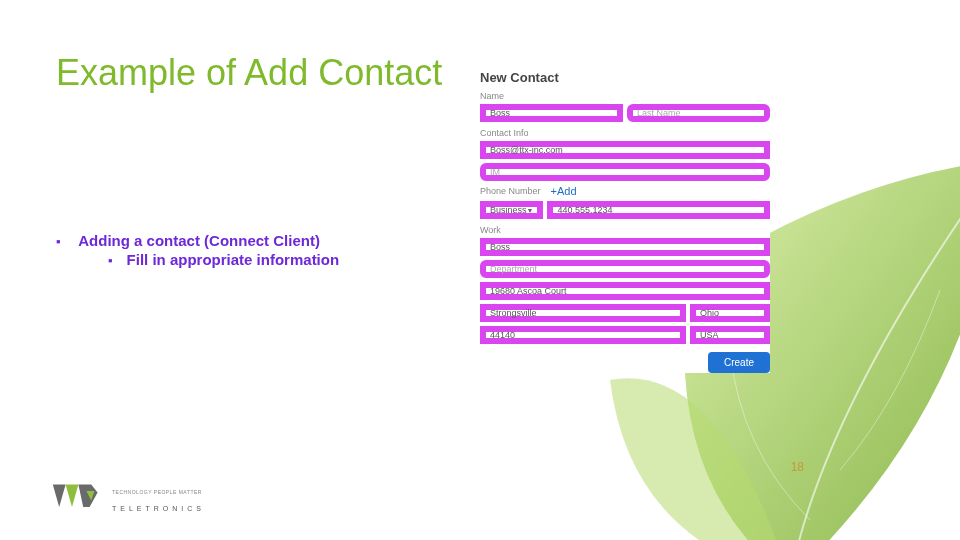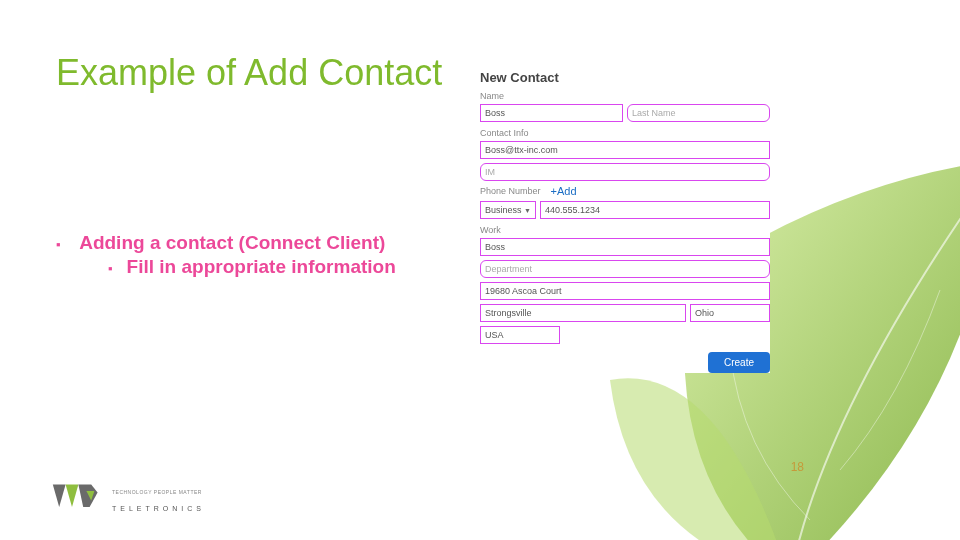--- a/index.html
+++ b/index.html
@@ -33,22 +33,22 @@
     font-weight: 400;
     color: #7fba2d;
     font-family: "Segoe UI Light", "Segoe UI", Arial, sans-serif;
   }
 
   .bullets {
     position: absolute;
     top: 232px;
     left: 56px;
     width: 380px;
-    font-size: 19px;
-    color: #ec4899;
+    font-size: 15px;
+    color: #6d28d9;
     font-weight: 600;
   }
   .bullets ul { list-style: none; }
   .bullets > ul > li::before {
     content: "▪";
     margin-right: 14px;
     font-size: 13px;
   }
   .bullets ul ul { margin-left: 52px; margin-top: 2px; }
   .bullets ul ul li::before {
@@ -76,21 +76,21 @@
   }
   .section-label {
     font-size: 9px;
     color: #888;
     margin-top: 6px;
     margin-bottom: 3px;
     display: block;
   }
   .row { display: flex; gap: 4px; margin-bottom: 4px; }
   .field {
-    border: 1px solid #d946ef;
+    border: 6px solid #d946ef;
     background: #fff;
     height: 18px;
     padding: 2px 4px;
     font-size: 9px;
     color: #555;
     display: flex;
     align-items: center;
     flex: 1;
   }
   .field.placeholder { color: #aaa; border-radius: 6px; }
@@ -223,20 +223,21 @@
     </div>
 
   <div class="row">
       <div class="field">19680 Ascoa Court</div>
     </div>
   <div class="row">
     <div class="field wide">Strongsville</div>
     <div class="field state">Ohio</div>
   </div>
   <div class="row">
+    <div class="field wide">44140</div>
     <div class="field country">USA</div>
   </div>
 
   <button class="create-btn">Create</button>
 </div>
 
 <div class="page-number">18</div>
 
 <div class="logo">
   <svg class="logo-mark" viewBox="0 0 70 42">

